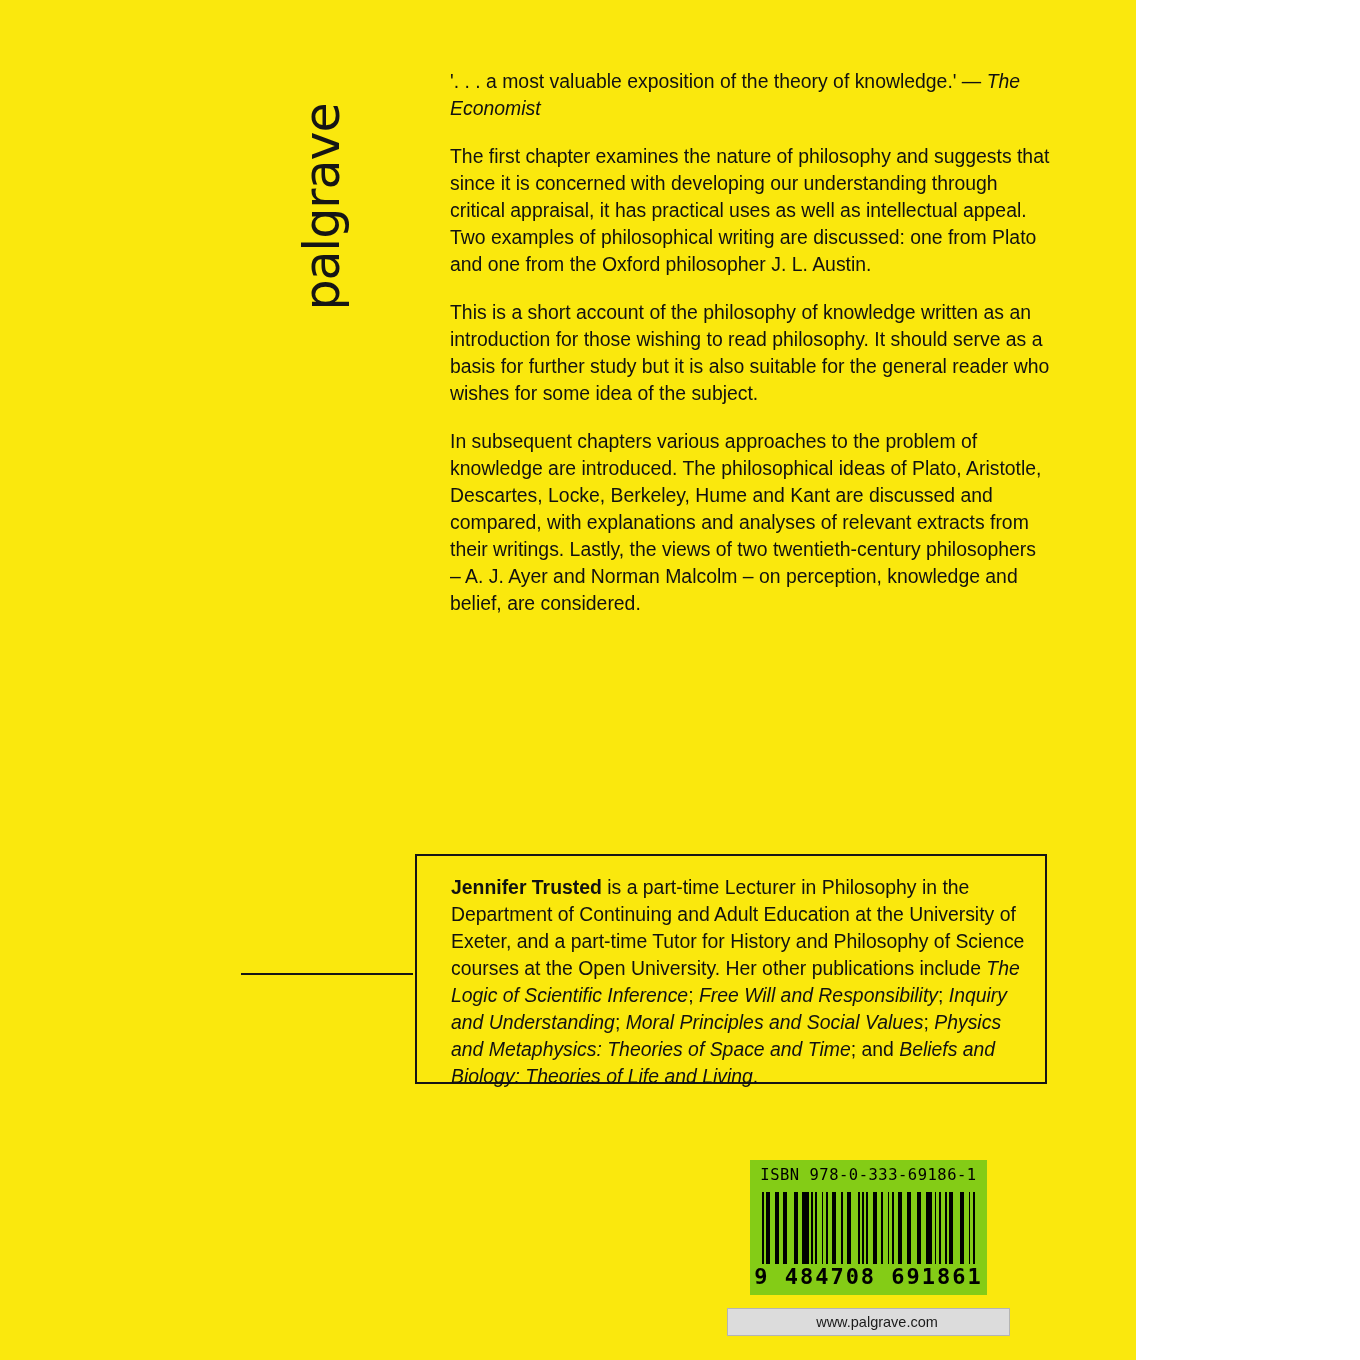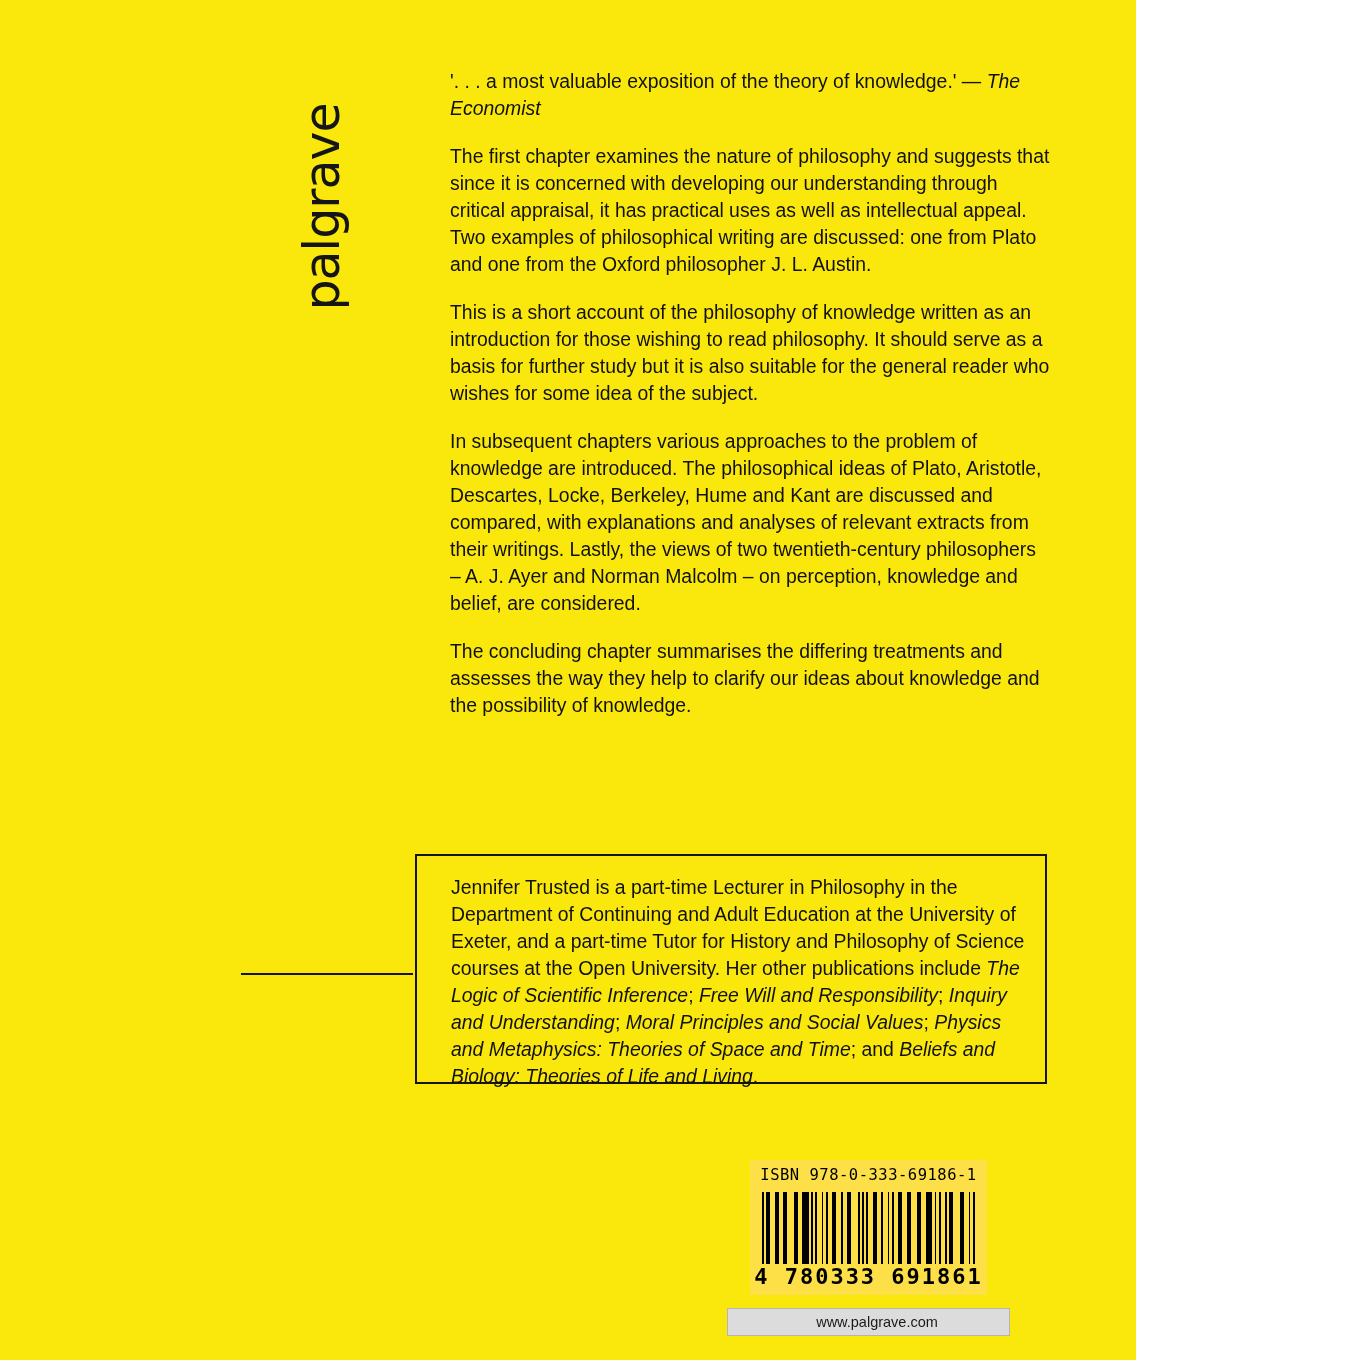--- a/index.html
+++ b/index.html
@@ -86,30 +86,30 @@
     width: 632px;
     height: 230px;
     border: 2px solid #151515;
     box-sizing: border-box;
     padding: 18px 20px 10px 34px;
     color: #111111;
     font-size: 19.4px;
     line-height: 27px;
   }
   .author-box p { margin: 0; }
-  .author-box strong { font-weight: normal; }
+  .author-box strong { font-weight: bold; }
 
   
   .barcode-block {
     position: absolute;
     left: 750px;
     top: 1160px;
     width: 237px;
     height: 135px;
-    background: #fde047;
+    background: #84cc16;
     padding: 0;
   }
   .isbn-text {
     position: absolute;
     top: 6px;
     left: 0;
     width: 237px;
     text-align: center;
     font-family: "DejaVu Sans Mono", monospace;
     font-size: 15.5px;
@@ -169,21 +169,20 @@
     <div class="spine-logo">
       <span class="word">palgrave</span>
     </div>
     <div class="spine-rule"></div>
 
     <div class="blurb">
       <p class="quote"><span>'. . . a most valuable exposition of the theory of knowledge.' — </span><em>The Economist</em></p>
       <p>The first chapter examines the nature of philosophy and suggests that since it is concerned with developing our understanding through critical appraisal, it has practical uses as well as intellectual appeal. Two examples of philosophical writing are discussed: one from Plato and one from the Oxford philosopher J. L. Austin.</p>
       <p>This is a short account of the philosophy of knowledge written as an introduction for those wishing to read philosophy. It should serve as a basis for further study but it is also suitable for the general reader who wishes for some idea of the subject.</p>
       <p>In subsequent chapters various approaches to the problem of knowledge are introduced. The philosophical ideas of Plato, Aristotle, Descartes, Locke, Berkeley, Hume and Kant are discussed and compared, with explanations and analyses of relevant extracts from their writings. Lastly, the views of two twentieth-century philosophers – A. J. Ayer and Norman Malcolm – on perception, knowledge and belief, are considered.</p>
-      <p>The concluding chapter summarises the differing treatments and assesses the way they help to clarify our ideas about knowledge and the possibility of knowledge.</p>
     </div>
 
     <div class="author-box">
       <p><strong>Jennifer Trusted</strong><span> is a part-time Lecturer in Philosophy in the Department of Continuing and Adult Education at the University of Exeter, and a part-time Tutor for History and Philosophy of Science courses at the Open University. Her other publications include </span><em>The Logic of Scientific Inference</em><span>; </span><em>Free Will and Responsibility</em><span>; </span><em>Inquiry and Understanding</em><span>; </span><em>Moral Principles and Social Values</em><span>; </span><em>Physics and Metaphysics: Theories of Space and Time</em><span>; and </span><em>Beliefs and Biology: Theories of Life and Living</em><span>.</span></p>
     </div>
 
     <div class="barcode-block">
       <div class="isbn-text">ISBN  978-0-333-69186-1</div>
       <div class="bars" id="bars">
           <i style="left: 0px; width: 1.83px;"></i>
@@ -212,19 +211,19 @@
           <i style="left: 155.49px; width: 3.96px;"></i>
           <i style="left: 164.01px; width: 6.09px;"></i>
           <i style="left: 172.53px; width: 1.83px;"></i>
           <i style="left: 176.79px; width: 1.83px;"></i>
           <i style="left: 183.18px; width: 1.83px;"></i>
           <i style="left: 187.44px; width: 3.96px;"></i>
           <i style="left: 198.09px; width: 3.96px;"></i>
           <i style="left: 206.61px; width: 1.83px;"></i>
           <i style="left: 210.87px; width: 1.83px;"></i>
         </div>
-      <div class="ean-digits">4  780333  691861</div>
+      <div class="ean-digits">9  484708  691861</div>
     </div>
 
     <div class="url-bar">www.palgrave.com</div>
 
   </div>
 </div>
 
 </body></html>

